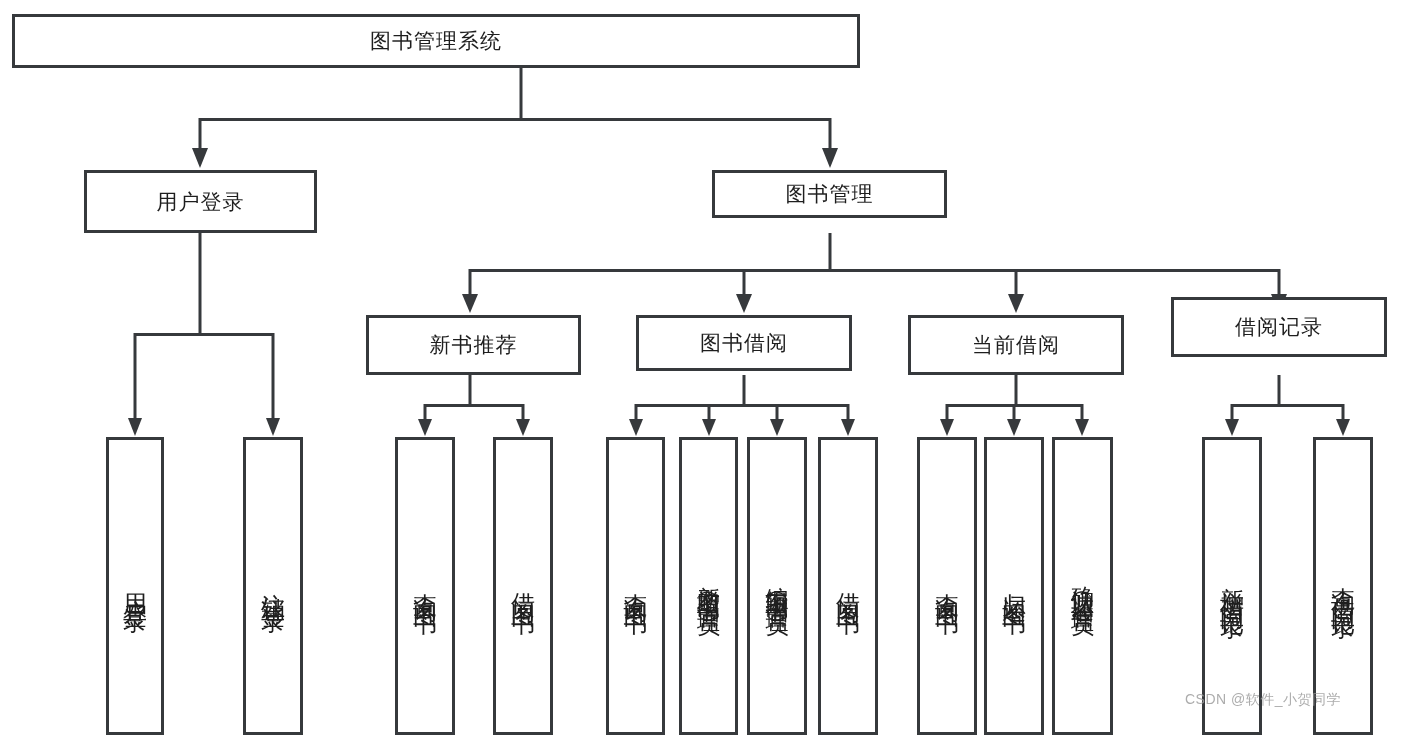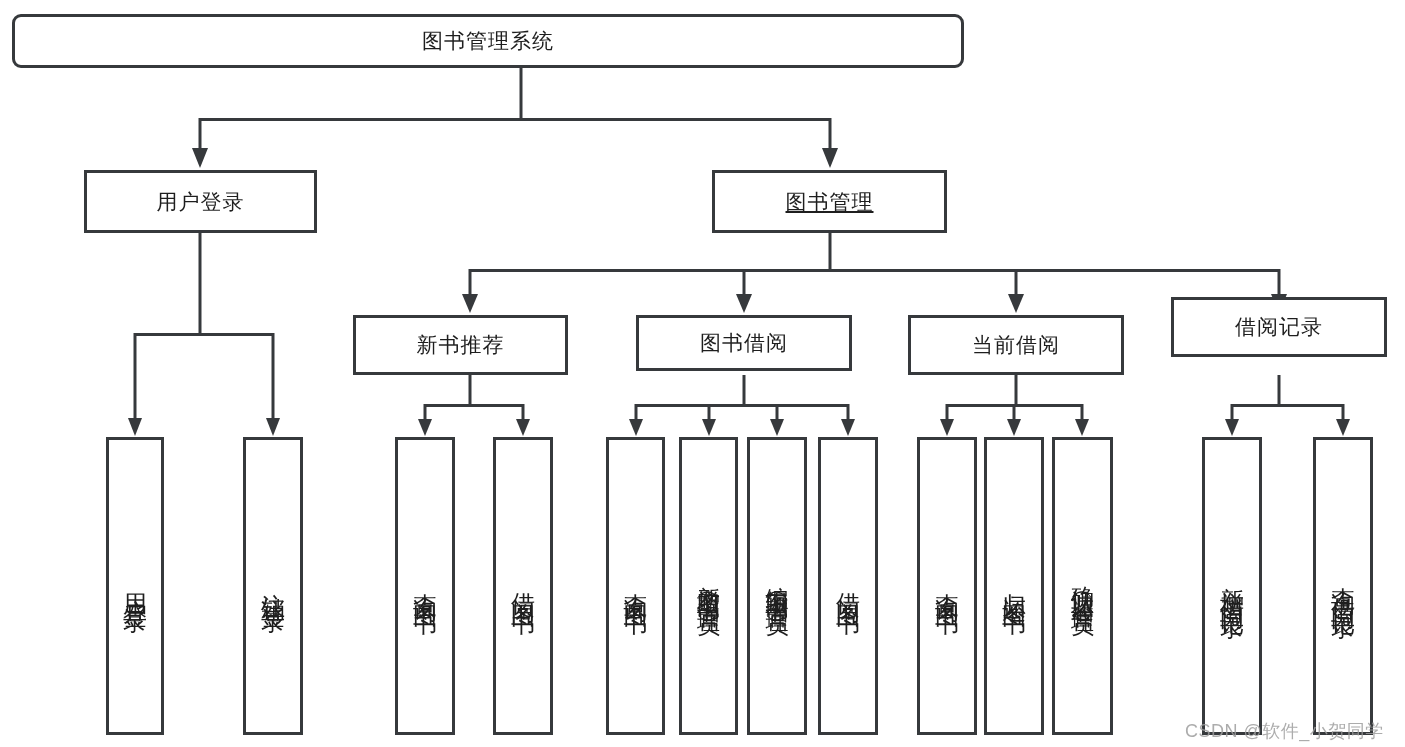--- a/index.html
+++ b/index.html
@@ -32,23 +32,23 @@
     writing-mode:vertical-rl;
     text-orientation:mixed;
     font-size:24px;
     letter-spacing:6px;
     line-height:1;
     white-space:nowrap;
   }
   .vlabel.long{letter-spacing:4px;font-size:23px;}
   .watermark{
     position:absolute;
-    left:1185px;top:719px;
+    left:1185px;top:691px;
     z-index:3;
-    font-size:18px;
+    font-size:14px;
     color:rgba(158,158,158,0.85);
     letter-spacing:0.5px;
     white-space:nowrap;
   }
 </style>
 </head>
 <body>
 
 <div class="canvas">
 
@@ -111,32 +111,32 @@
       <polygon points="770,419 784,419 777,436"></polygon>
       <polygon points="841,419 855,419 848,436"></polygon>
       <polygon points="940,419 954,419 947,436"></polygon>
       <polygon points="1007,419 1021,419 1014,436"></polygon>
       <polygon points="1075,419 1089,419 1082,436"></polygon>
       <polygon points="1225,419 1239,419 1232,436"></polygon>
       <polygon points="1336,419 1350,419 1343,436"></polygon>
     </g>
   </svg>
 
-  <div class="node" style="left:12px;top:14px;width:952px;height:54px;border-radius:9px;">
+  <div class="node" style="left:12px;top:14px;width:848px;height:54px;">
     <span class="hlabel">图书管理系统</span>
   </div>
 
   <div class="node" style="left:84px;top:170px;width:233px;height:63px;">
     <span class="hlabel">用户登录</span>
   </div>
-  <div class="node" style="left:712px;top:170px;width:235px;height:63px;text-decoration:underline;">
+  <div class="node" style="left:712px;top:170px;width:235px;height:48px;">
     <span class="hlabel">图书管理</span>
   </div>
 
-  <div class="node" style="left:353px;top:315px;width:215px;height:60px;justify-content:center;">
+  <div class="node" style="left:366px;top:315px;width:215px;height:60px;justify-content:center;">
     <span class="hlabel">新书推荐</span>
   </div>
   <div class="node" style="left:636px;top:315px;width:216px;height:56px;">
     <span class="hlabel">图书借阅</span>
   </div>
   <div class="node" style="left:908px;top:315px;width:216px;height:60px;text-align:right;">
     <span class="hlabel">当前借阅</span>
   </div>
   <div class="node" style="left:1171px;top:297px;width:216px;height:60px;">
     <span class="hlabel">借阅记录</span>

